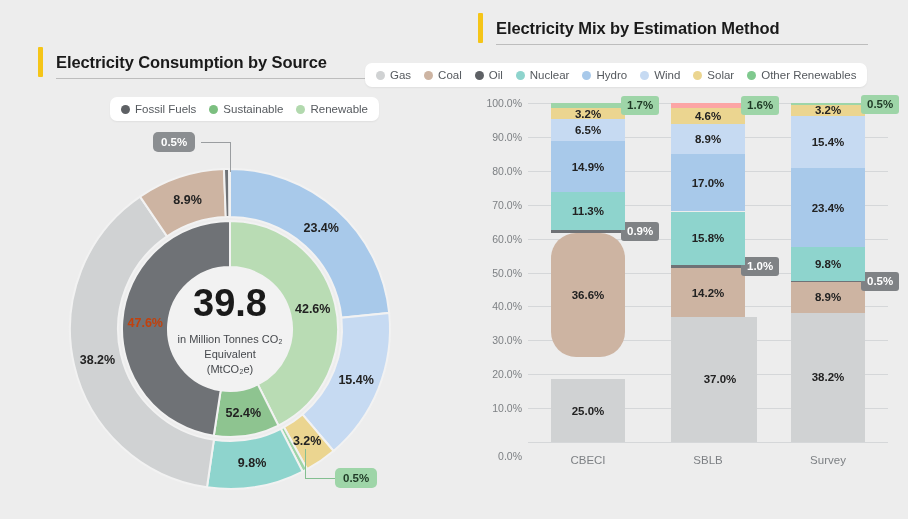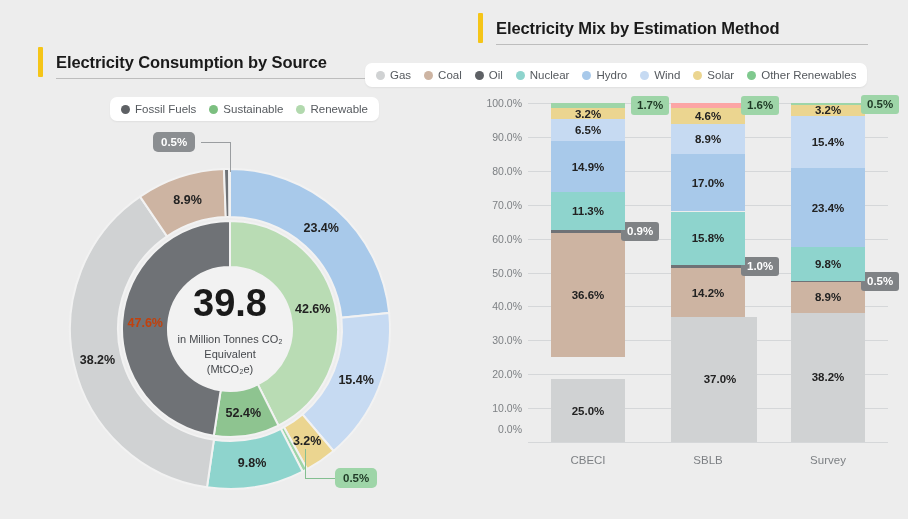--- a/index.html
+++ b/index.html
@@ -182,21 +182,21 @@
       <span class="legend-dot" style="background: rgb(235, 213, 144);"></span>
       <span class="legend-label">Solar</span>
     </div>
     <div class="legend-item">
       <span class="legend-dot" style="background: rgb(127, 201, 142);"></span>
       <span class="legend-label">Other Renewables</span>
     </div>
   </div>
 <div id="bar-chart">
     <div class="gridline" style="left: 62px; top: 347px; width: 360px;"></div>
-    <div class="ytick" style="top: 334px; right: 376px;">0.0%</div>
+    <div class="ytick" style="top: 361px; right: 376px;">0.0%</div>
     <div class="gridline" style="left: 62px; top: 313.1px; width: 360px;"></div>
     <div class="ytick" style="top: 313.1px; right: 376px;">10.0%</div>
     <div class="gridline" style="left: 62px; top: 279.2px; width: 360px;"></div>
     <div class="ytick" style="top: 279.2px; right: 376px;">20.0%</div>
     <div class="gridline" style="left: 62px; top: 245.3px; width: 360px;"></div>
     <div class="ytick" style="top: 245.3px; right: 376px;">30.0%</div>
     <div class="gridline" style="left: 62px; top: 211.4px; width: 360px;"></div>
     <div class="ytick" style="top: 211.4px; right: 376px;">40.0%</div>
     <div class="gridline" style="left: 62px; top: 177.5px; width: 360px;"></div>
     <div class="ytick" style="top: 177.5px; right: 376px;">50.0%</div>
@@ -207,40 +207,40 @@
     <div class="gridline" style="left: 62px; top: 75.8px; width: 360px;"></div>
     <div class="ytick" style="top: 75.8px; right: 376px;">80.0%</div>
     <div class="gridline" style="left: 62px; top: 41.9px; width: 360px;"></div>
     <div class="ytick" style="top: 41.9px; right: 376px;">90.0%</div>
     <div class="gridline" style="left: 62px; top: 8px; width: 360px;"></div>
     <div class="ytick" style="top: 8px; right: 376px;">100.0%</div>
     <div class="bar-col" style="left: 85px; width: 74px; height: 339px;">
       <div class="seg" style="background: rgb(208, 210, 211); height: 63px; bottom: 0px;">
         <span class="seg-label">25.0%</span>
       </div>
-      <div class="seg" style="background: rgb(205, 180, 162); height: 124.074px; bottom: 84.75px;">
+      <div class="seg" style="background: rgb(205, 180, 162); height: 124.074px; bottom: 84.75px; border-radius: 25px;">
         <span class="seg-label">36.6%</span>
       </div>
       <div class="seg" style="background: rgb(111, 114, 118); height: 3.051px; bottom: 208.824px;">
         <div class="seg-badge gray" style="left: 70px; top: -7.9745px;">0.9%</div>
       </div>
       <div class="seg" style="background: rgb(142, 212, 205); height: 38.307px; bottom: 211.875px;">
         <span class="seg-label">11.3%</span>
       </div>
       <div class="seg" style="background: rgb(168, 201, 234); height: 50.511px; bottom: 250.182px;">
         <span class="seg-label">14.9%</span>
       </div>
       <div class="seg" style="background: rgb(198, 218, 242); height: 22.035px; bottom: 300.693px;">
         <span class="seg-label">6.5%</span>
       </div>
       <div class="seg" style="background: rgb(235, 213, 144); height: 10.848px; bottom: 322.728px;">
         <span class="seg-label">3.2%</span>
       </div>
       <div class="seg" style="background: rgb(158, 213, 168); height: 5.763px; bottom: 333.576px;">
-        <div class="seg-badge green" style="left: 80px; top: -6.6185px;">1.7%</div>
+        <div class="seg-badge green" style="left: 70px; top: -6.6185px;">1.7%</div>
       </div>
     </div>
     <div class="xlabel" style="left: 122px;">CBECI</div>
     <div class="bar-col" style="left: 205px; width: 74px; height: 339px;">
       <div class="seg" style="background: rgb(208, 210, 211); height: 125.43px; bottom: 0px; padding-left: 12px;">
         <span class="seg-label">37.0%</span>
       </div>
       <div class="seg" style="background: rgb(205, 180, 162); height: 48.138px; bottom: 125.43px;">
         <span class="seg-label">14.2%</span>
       </div>

